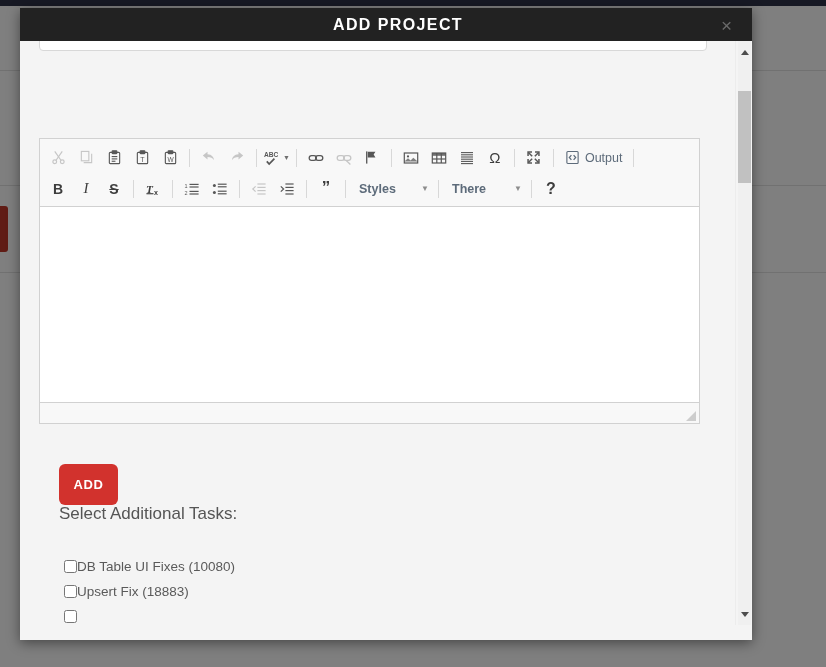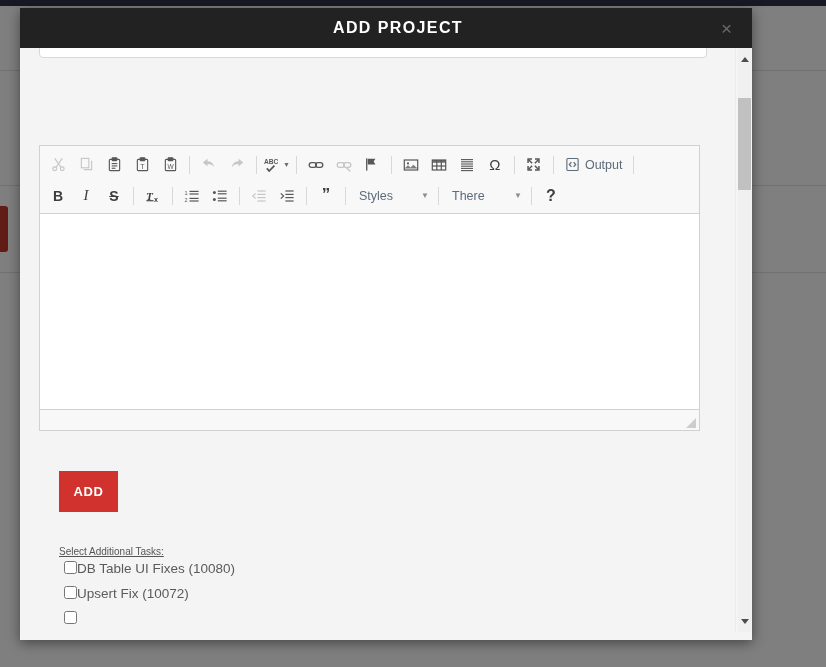--- a/index.html
+++ b/index.html
@@ -53,21 +53,21 @@
     left: 20px;
     top: 8px;
     width: 732px;
     height: 632px;
     background: #f4f4f4;
     box-shadow: 0 3px 12px rgba(0,0,0,0.45);
     overflow: hidden;
   }
   .modal-header {
     position: relative;
-    height: 40px;
+    height: 33px;
     background: #222222;
     display: flex;
     align-items: center;
     justify-content: center;
     padding-left: 24px;
   }
   .modal-title {
     color: #ffffff;
     font-size: 16px;
     font-weight: bold;
@@ -168,20 +168,21 @@
   .ck-combo {
     display: flex;
     align-items: center;
     height: 24px;
     padding: 0 4px 0 8px;
     color: #5d6b7a;
     font-size: 12.5px;
     cursor: pointer;
     min-width: 70px;
     justify-content: space-between;
+    font-weight: bold;
   }
   .ck-combo .combo-caret {
     font-size: 8px;
     color: #8d8d8d;
     margin-left: 16px;
   }
   .ck-source-btn {
     display: flex;
     align-items: center;
     gap: 5px;
@@ -219,46 +220,45 @@
   
   .add-button {
     position: absolute;
     left: 39px;
     top: 423px;
     width: 59px;
     height: 41px;
     background: #d2322d;
     color: #ffffff;
     border: none;
-    border-radius: 0;
+    border-radius: 6px;
     font-size: 13px;
     font-weight: bold;
     letter-spacing: 0.6px;
     cursor: pointer;
     font-family: "Liberation Sans", sans-serif;
   }
 
   
   .tasks-label {
     position: absolute;
     left: 39px;
-    top: 498px;
+    top: 463px;
     color: #555555;
-    font-size: 10px;
-    text-decoration: underline;
+    font-size: 17px;
   }
   .task-list {
     position: absolute;
     left: 44px;
     top: 513px;
     width: 620px;
   }
   .task-item {
     display: flex;
-    align-items: flex-start;
+    align-items: center;
     height: 25px;
     cursor: pointer;
   }
   .task-checkbox {
     width: 13px;
     height: 13px;
     border: 1px solid #b8b8b8;
     background: #ffffff;
     border-radius: 1px;
     box-sizing: border-box;
@@ -581,21 +581,21 @@
 
       <div class="tasks-label">Select Additional Tasks:</div>
 
       <div class="task-list">
         <label class="task-item">
           <input type="checkbox" class="task-checkbox" style="">
           <span class="task-label">DB Table UI Fixes (10080)</span>
         </label>
         <label class="task-item">
           <input type="checkbox" class="task-checkbox" style="">
-          <span class="task-label">Upsert Fix (10072)</span>
+          <span class="task-label">Upsert Fix (18883)</span>
         </label>
         <label class="task-item">
           <input type="checkbox" class="task-checkbox" style="">
         </label>
 
       </div>
 
     </div>
 
     <div class="modal-scrollbar">

